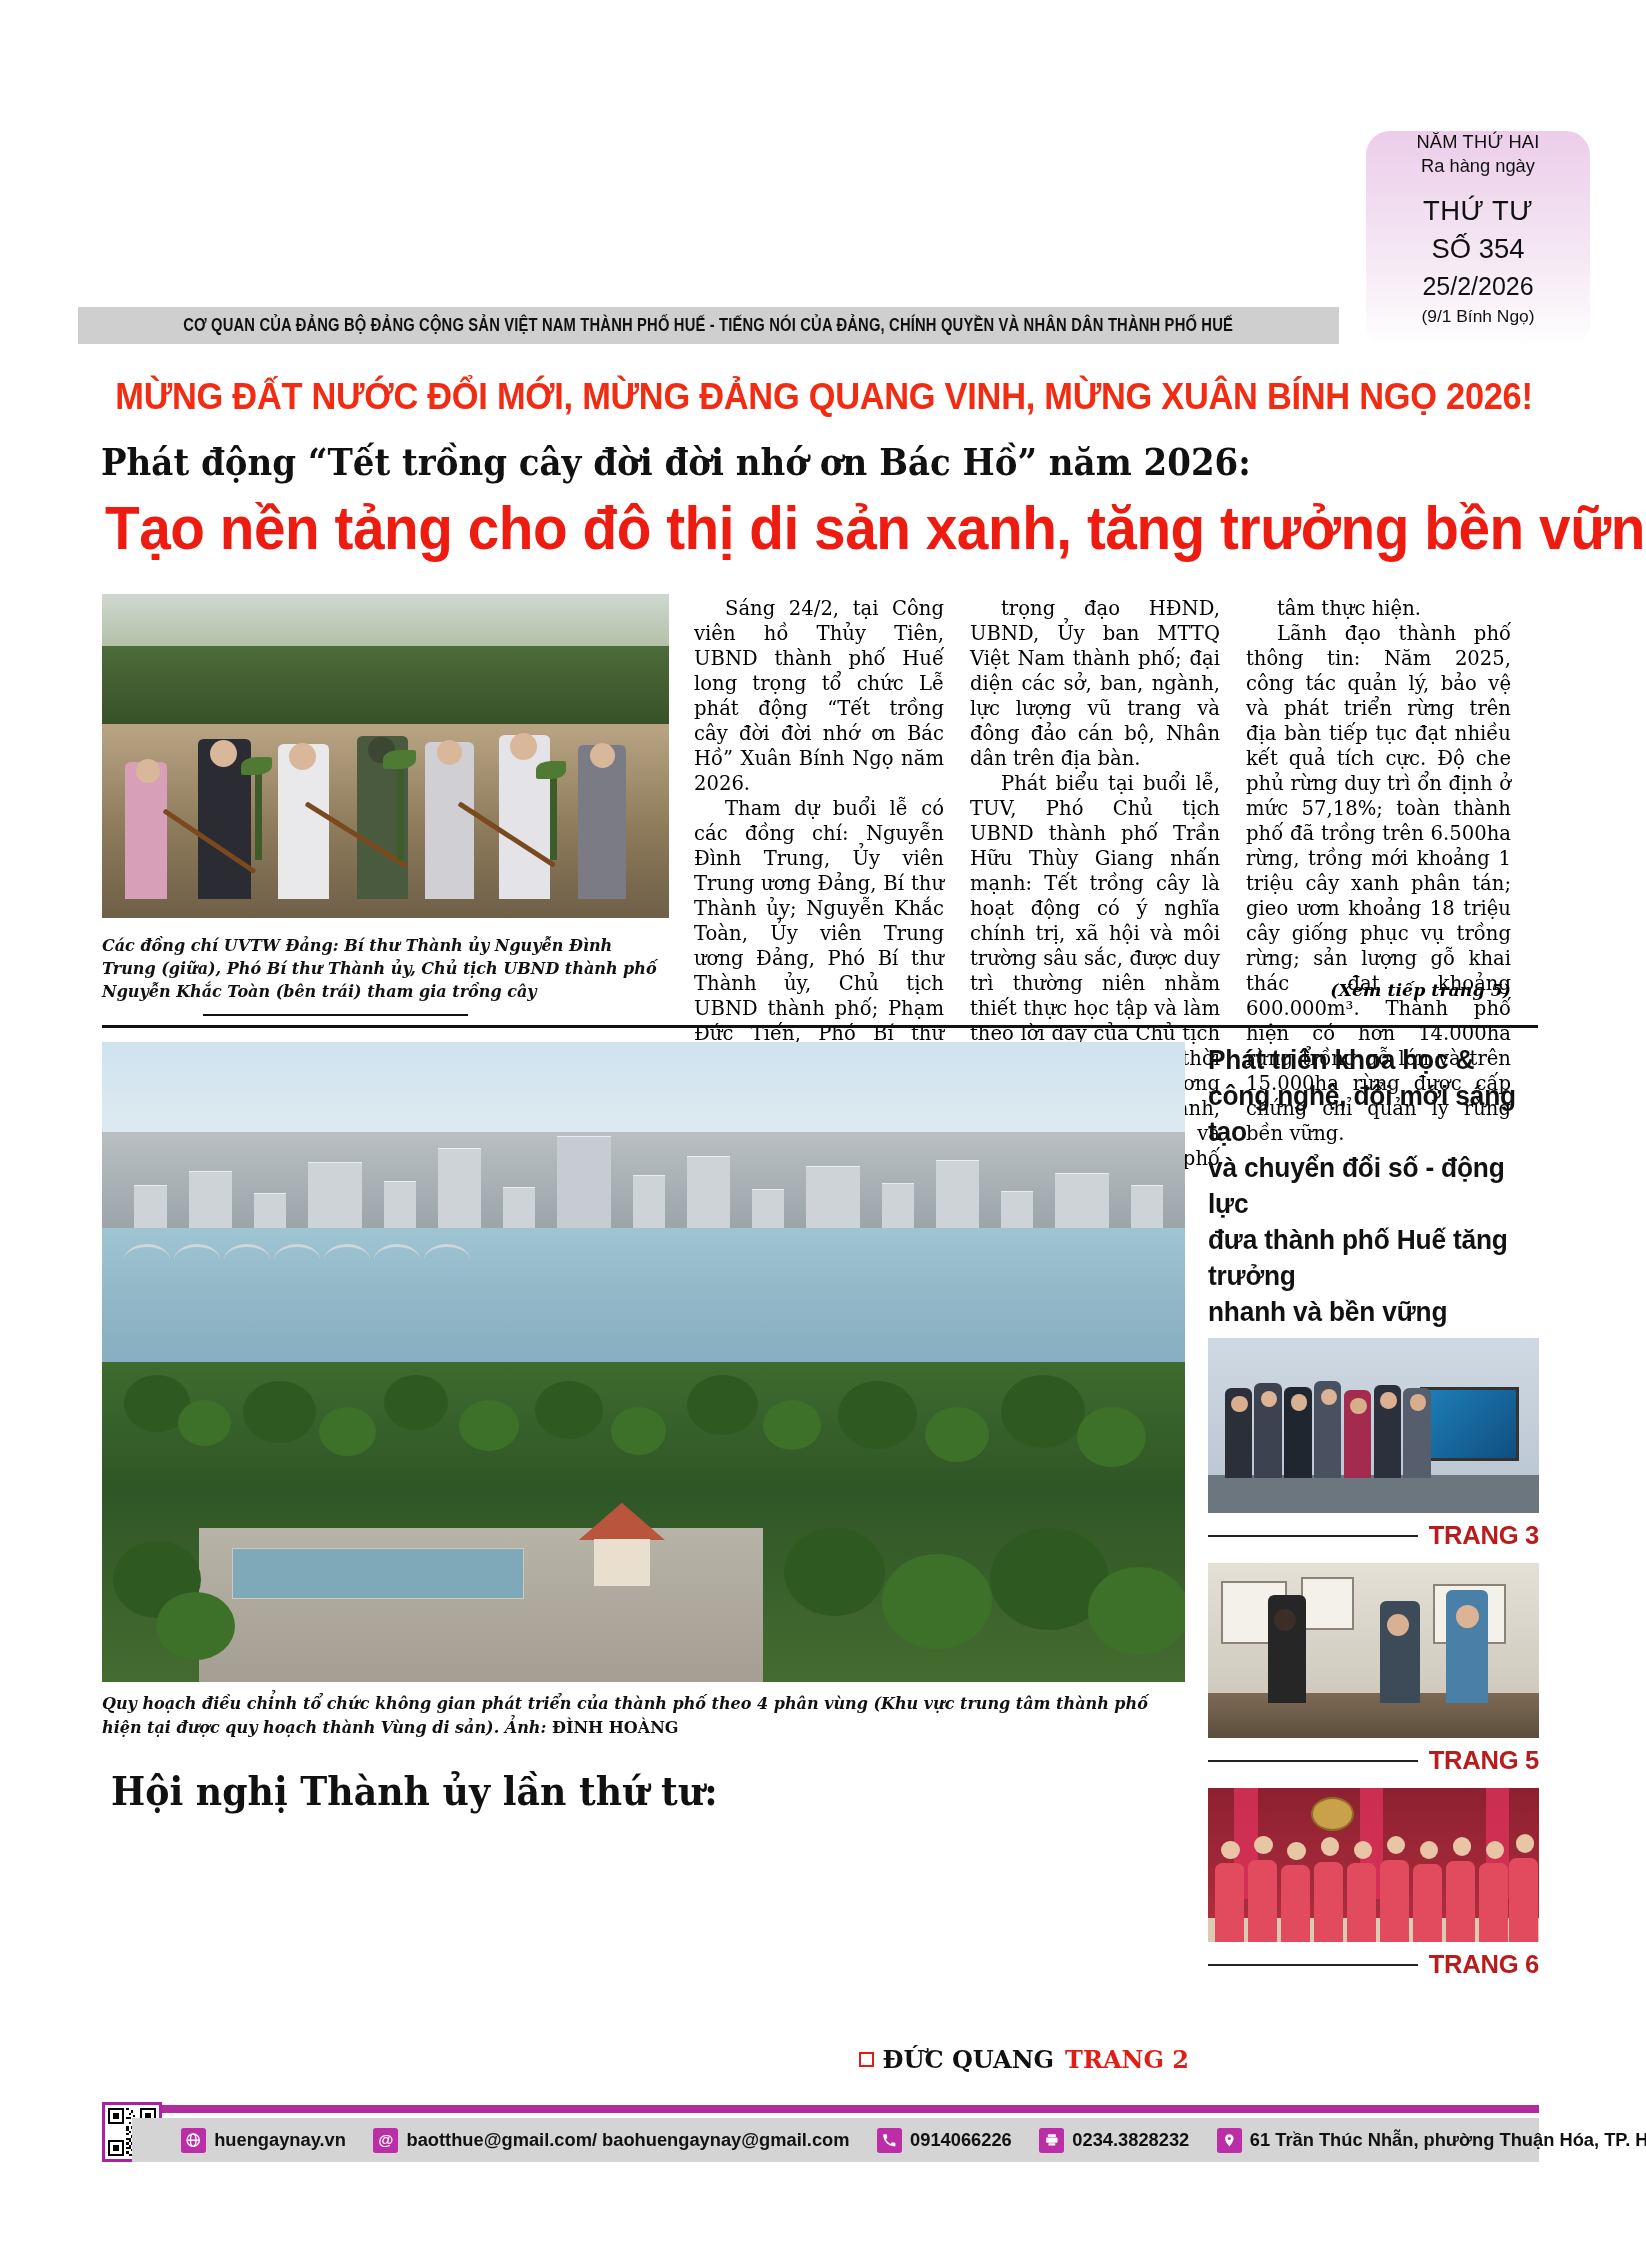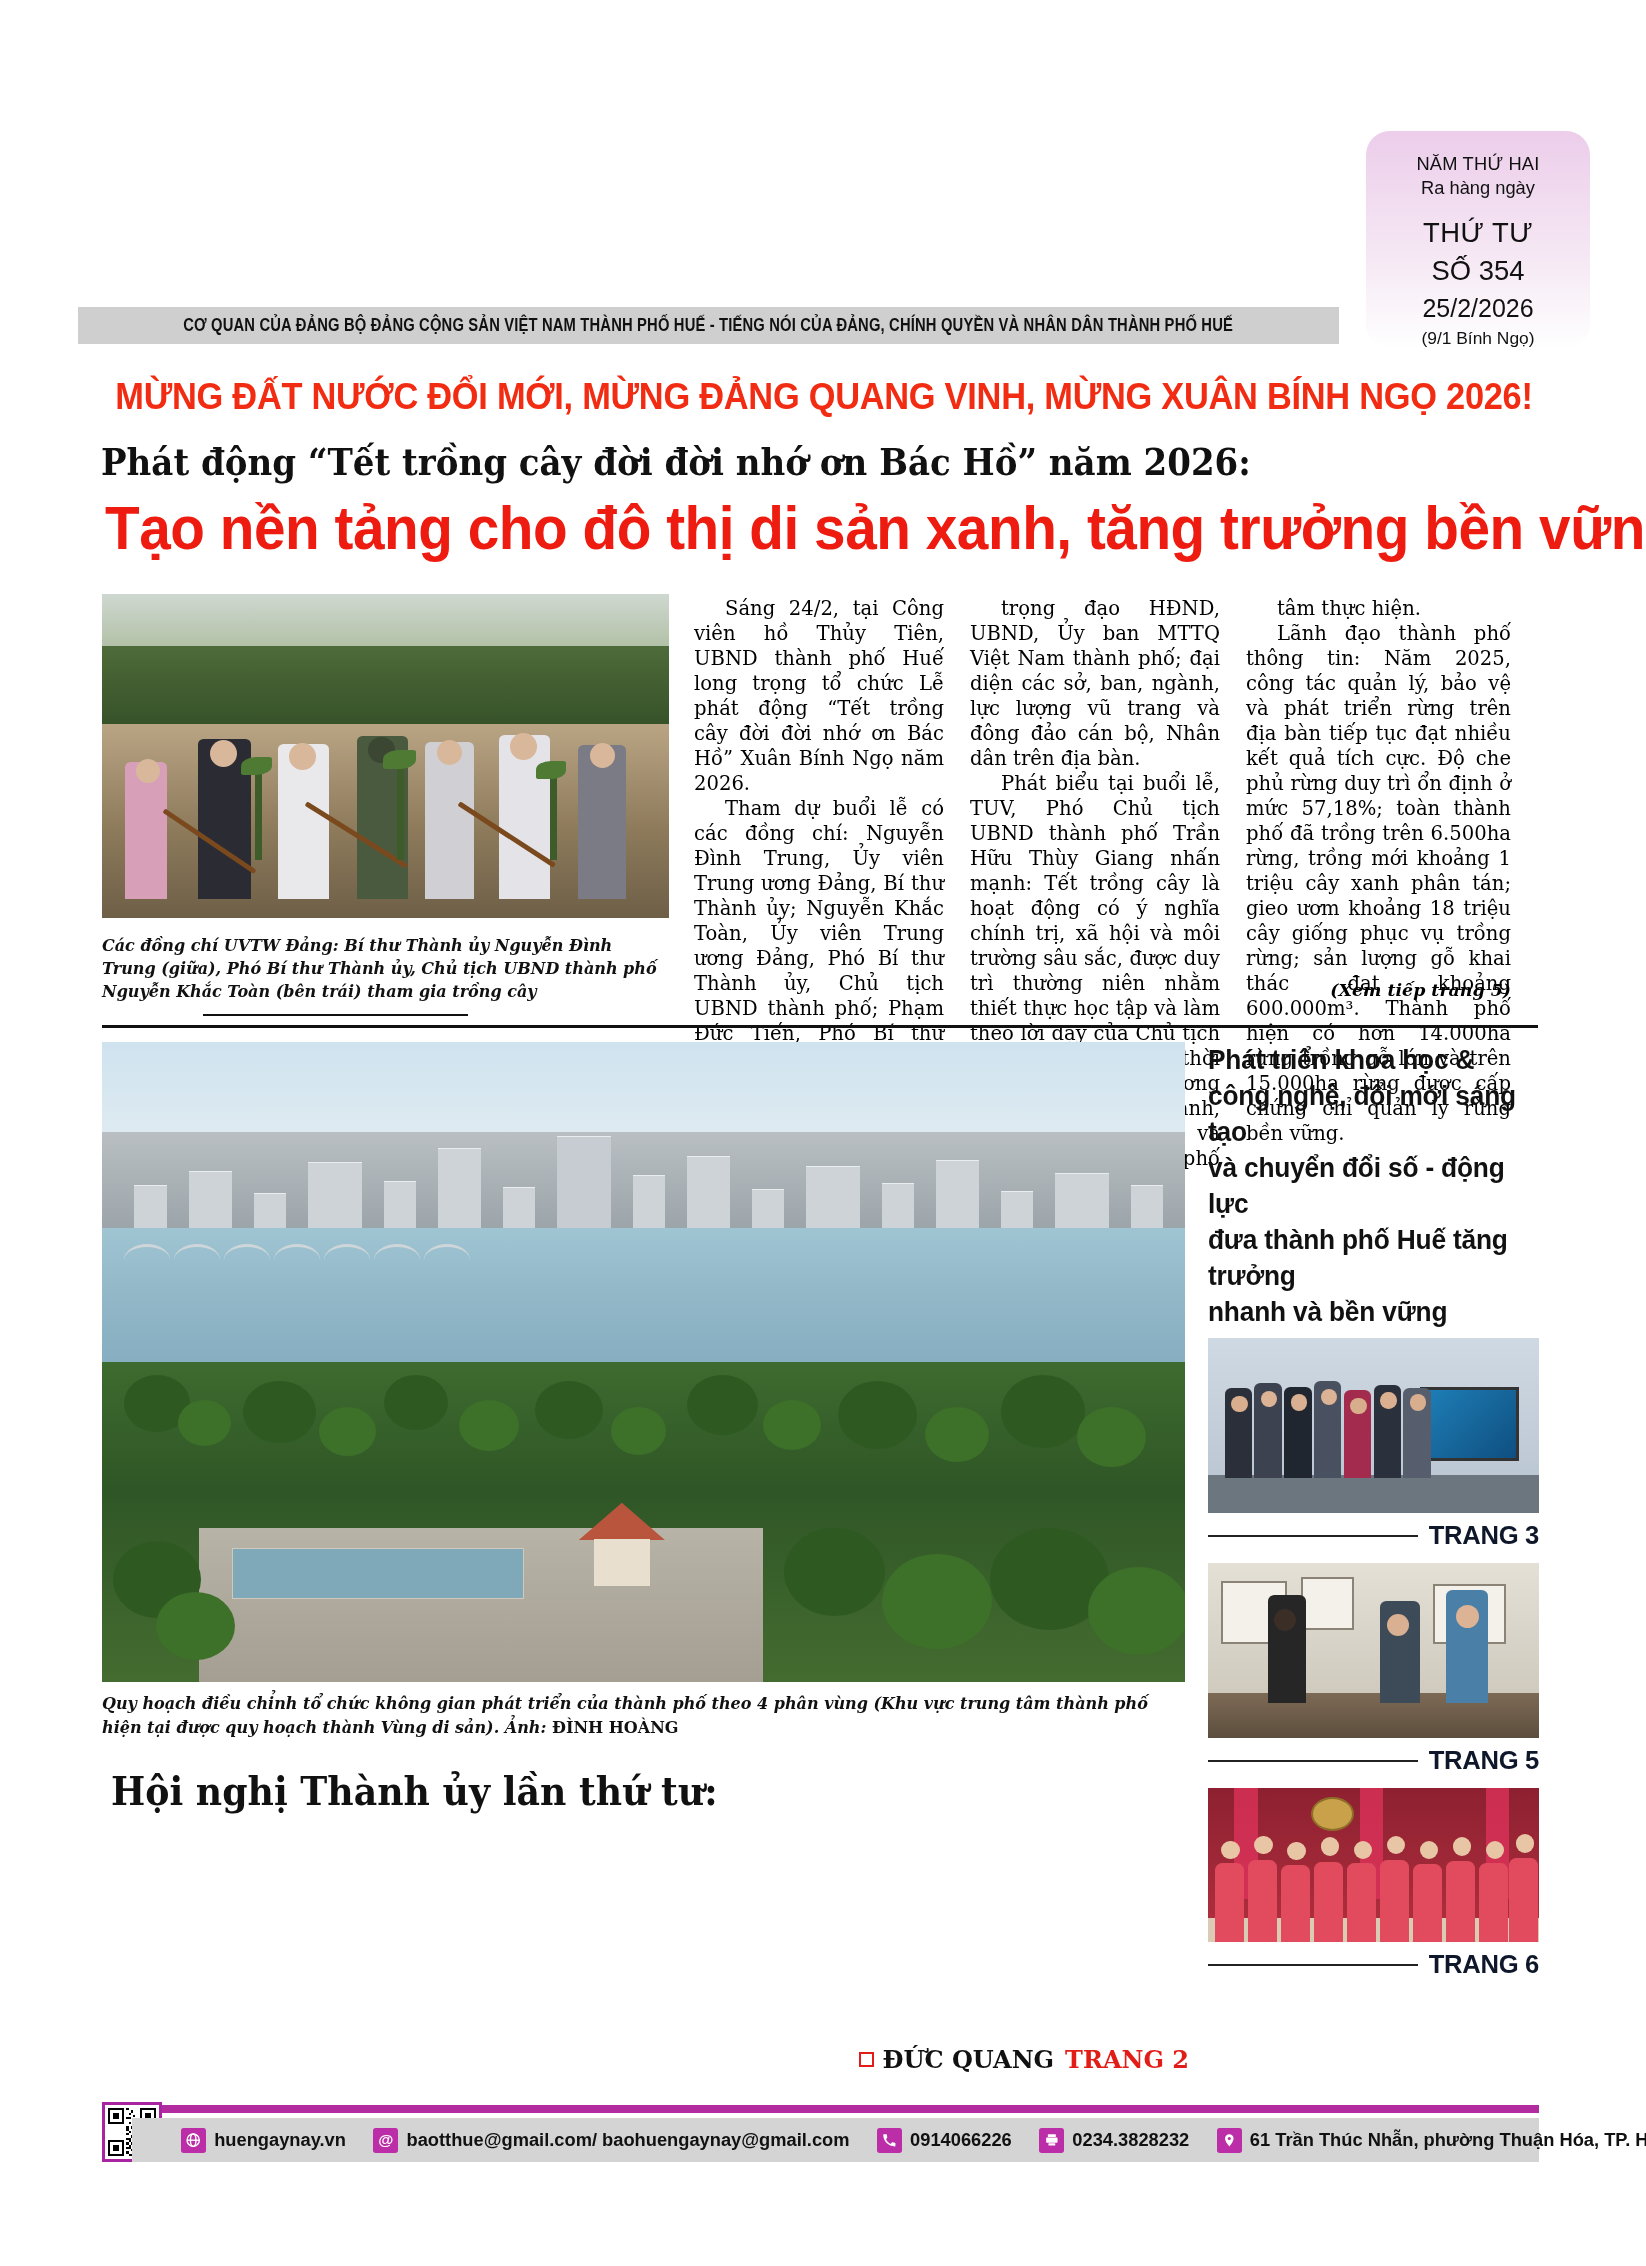--- a/index.html
+++ b/index.html
@@ -34,21 +34,21 @@
     transform:scaleX(0.82);white-space:nowrap;letter-spacing:0.2px;
   }
   .datebox{
     position:absolute;left:1366px;top:131px;width:224px;height:217px;
     border-radius:24px;
     background:linear-gradient(180deg,#eccdea 0%,#f6eaf5 62%,#ffffff 100%);
     text-align:center;
     font-family:"Liberation Sans",sans-serif;
     color:#111;
   }
-  .db-y{font-size:18.3px;margin-top:22px;letter-spacing:0.2px;}
+  .db-y{font-size:18.3px;letter-spacing:0.2px;}
   .db-d{font-size:18.3px;margin-top:1.8px;}
   .db-w{font-size:27.4px;margin-top:18.3px;letter-spacing:0.5px;}
   .db-n{font-size:27.4px;margin-top:5.5px;}
   .db-dt{font-size:25px;margin-top:7.3px;}
   .db-l{font-size:17.4px;margin-top:5.5px;}
 
   
   .redbanner{
     position:absolute;left:0;top:365px;width:1647px;height:64px;
     display:flex;align-items:center;justify-content:center;
@@ -178,21 +178,21 @@
     font-size:27.4px;line-height:36px;color:#111;letter-spacing:-0.2px;
   }
   .side-hl div{transform:scaleX(0.96);transform-origin:left center;}
   .side-photo{width:331px;overflow:hidden;position:relative;background:#9aa7b4;}
   .trang-row{
     display:flex;align-items:center;gap:11px;margin:8.2px 0 3.7px 0;
   }
   .trang-rule{flex:1;height:1.8px;background:#222;}
   .trang-lbl{
     font-family:"Liberation Sans",sans-serif;font-weight:bold;font-size:25.6px;
-    color:#0f172a;letter-spacing:-0.3px;white-space:nowrap;
+    color:#b91c1c;letter-spacing:-0.3px;white-space:nowrap;
   }
 
   
   .sp1-wall{position:absolute;inset:0;background:linear-gradient(180deg,#cfd9e3,#b7c3d0);}
   .sp1-screen{position:absolute;right:6%;top:28%;width:30%;height:42%;
     background:linear-gradient(135deg,#1e7fb8,#0f4f80);border:3.7px solid #333;}
   .sp1-tbl{position:absolute;left:0;bottom:0;width:100%;height:22%;background:#6c767f;}
   .per{position:absolute;bottom:20%;border-radius:6.4px 6.4px 0 0;}
   .perh{position:absolute;border-radius:50%;}
 

